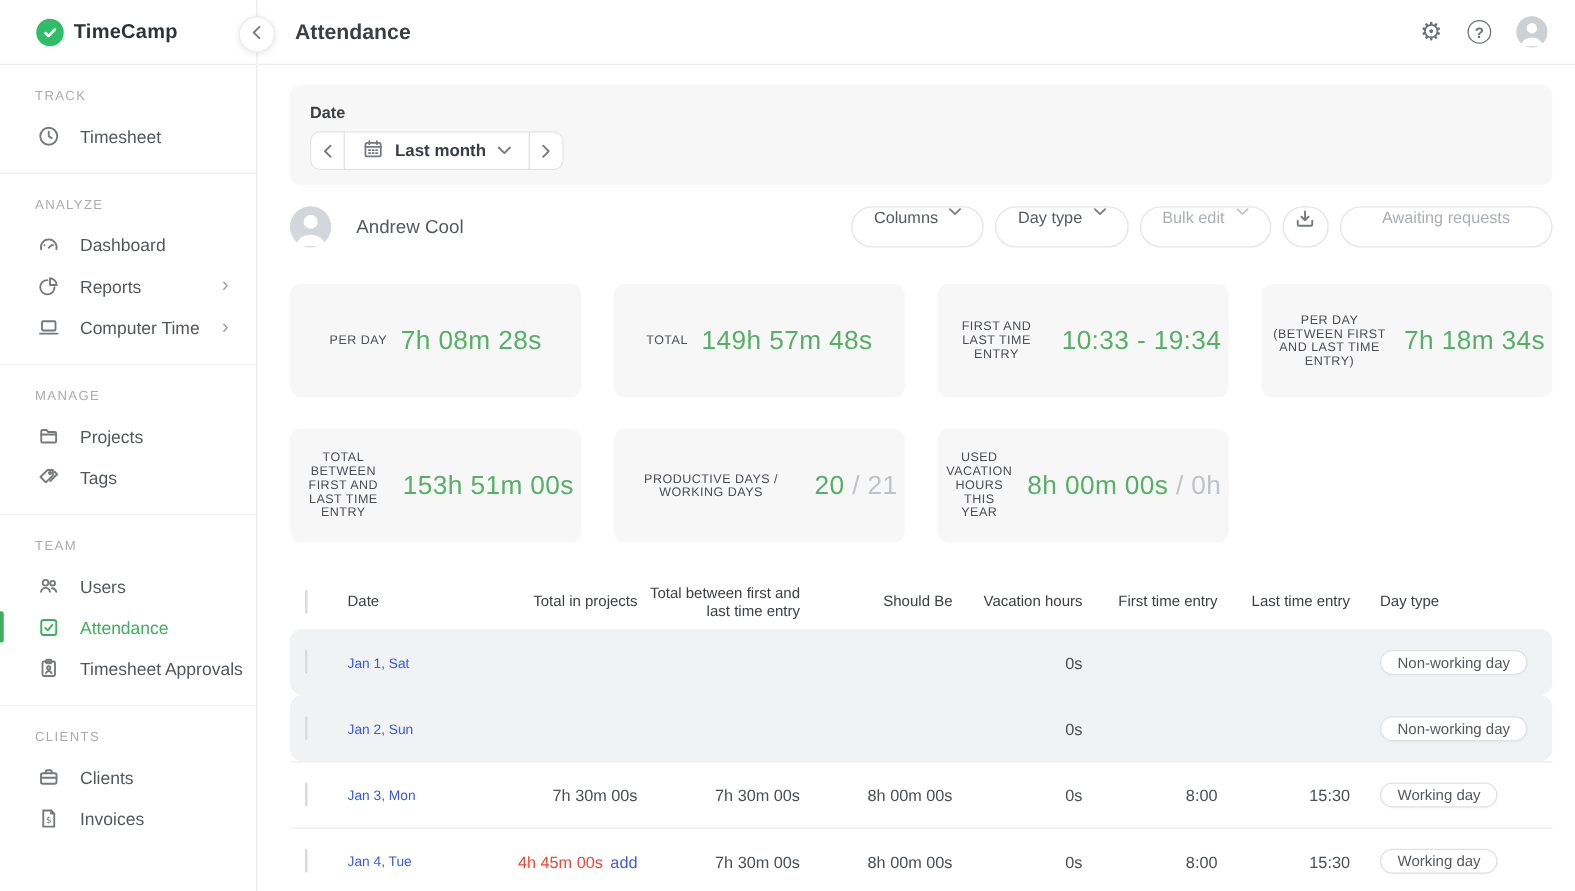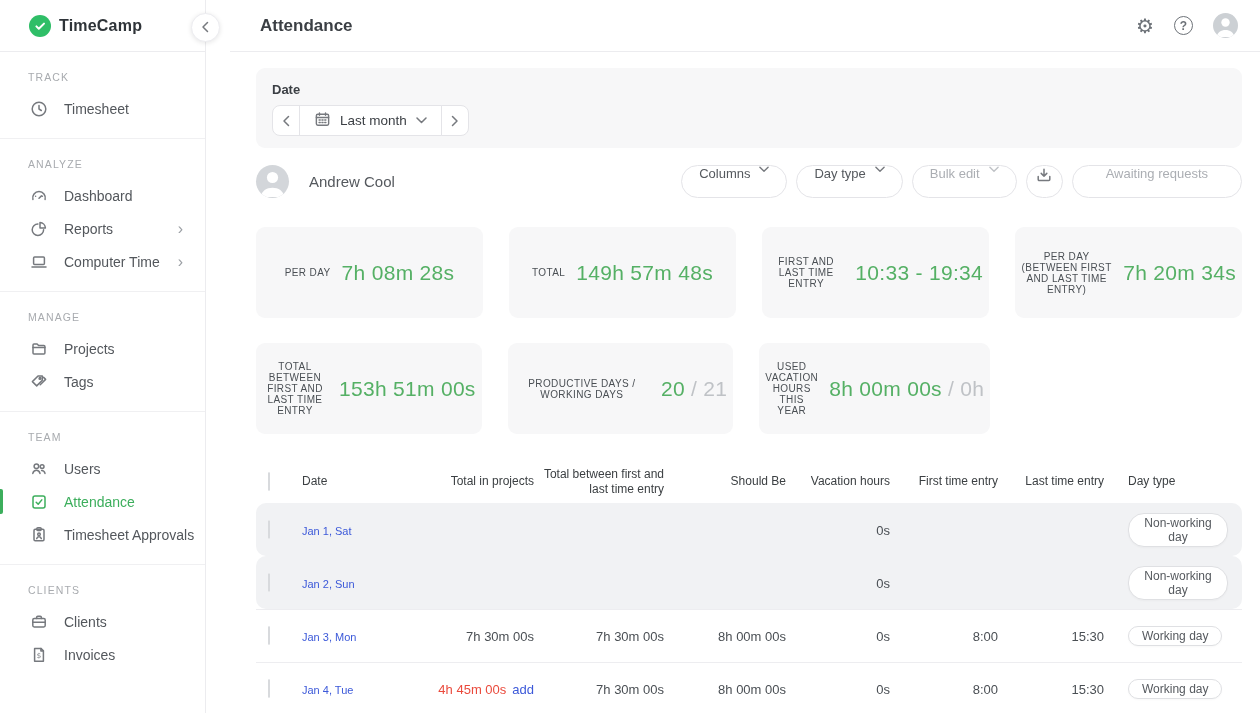--- a/index.html
+++ b/index.html
@@ -1,18 +1,18 @@
 <!DOCTYPE html>
 <html><head>
 <meta charset="utf-8">
 <style>
   * { box-sizing: border-box; margin: 0; padding: 0; }
   html,body { width:1260px; height:713px; overflow:hidden; background:#fff;
     font-family:"Liberation Sans", sans-serif; color:#4a4f54; }
-  .app { display:flex; width:1260px; height:713px;gap:24px; }
+  .app { display:flex; width:1260px; height:713px; }
 
   
   .sidebar { width:206px; min-width:206px; border-right:1px solid #ececef; position:relative; background:#fff; z-index:5; }
   .side-head { height:52px; display:flex; align-items:center; padding-left:29px; border-bottom:1px solid #ececef; }
   .logo { display:flex; align-items:center; gap:8px; }
   .logo-mark { width:22px; height:22px; border-radius:50%; background:#2fbe67; display:flex; align-items:center; justify-content:center; }
   .logo-mark svg { display:block; }
   .logo-text { font-size:16px; font-weight:700; color:#2e3338; letter-spacing:.2px; }
   .collapse-btn { position:absolute; top:13px; right:-15px; width:29px; height:29px; border-radius:50%;
     background:#fff; border:1px solid #ececf0; box-shadow:0 1px 5px rgba(0,0,0,.10);
@@ -41,21 +41,21 @@
   .avatar-sm { width:25px; height:25px; border-radius:50%; background:#ccd0d4; overflow:hidden; cursor:pointer; }
 
   .content { padding:16px 18px 0 26px; }
 
   
   .filter-card { background:#f7f7f8; border-radius:9px; height:80px; padding:14px 16px; }
   .filter-label { font-size:13px; font-weight:700; color:#3b3f44; margin-bottom:8px; }
   .seg-group { display:inline-flex; }
   .seg { height:31px; background:#fff; border:1px solid #e4e4e8; display:flex; align-items:center; justify-content:center; cursor:pointer; }
   .seg.prev { width:28px; border-radius:8px 0 0 8px; }
-  .seg.range { padding:0 14px; gap:9px; margin-left:-1px; font-size:13.5px; color:#3b3f44; font-weight:400; }
+  .seg.range { padding:0 14px; gap:9px; margin-left:-1px; font-size:13.5px; color:#3b3f44; font-weight:700; }
   .seg.next { width:28px; border-radius:0 8px 8px 0; margin-left:-1px; }
 
   
   .user-row { margin-top:16px; height:34px; display:flex; align-items:center; }
   .avatar-md { width:33px; height:33px; border-radius:50%; background:#d3d6da; overflow:hidden; }
   .user-name { font-size:15px; color:#55595e; margin-left:20px; }
   .tools { margin-left:auto; display:flex; align-items:center; gap:9px; }
   .pill { height:33px; border:1px solid #e4e4e8; border-radius:17px; background:#fff; display:flex; align-items:flex-start;
     padding:0 17px; gap:9px; font-size:13px; color:#55595e; cursor:pointer; font-family:inherit; }
   .pill.muted { color:#abaeb3; }
@@ -348,21 +348,21 @@
         <div class="card">
           <div class="card-label">TOTAL</div>
           <div class="card-value">149h 57m 48s</div>
         </div>
         <div class="card">
           <div class="card-label">FIRST AND LAST TIME ENTRY</div>
           <div class="card-value">10:33 - 19:34</div>
         </div>
         <div class="card">
           <div class="card-label">PER DAY (BETWEEN FIRST AND LAST TIME ENTRY)</div>
-          <div class="card-value">7h 20m 34s</div>
+          <div class="card-value">7h 18m 34s</div>
         </div>
       </div>
 
       <div class="cards row2">
         <div class="card">
           <div class="card-label">TOTAL BETWEEN FIRST AND LAST TIME ENTRY</div>
           <div class="card-value">153h 51m 00s</div>
         </div>
         <div class="card">
           <div class="card-label">PRODUCTIVE DAYS / WORKING DAYS</div>

